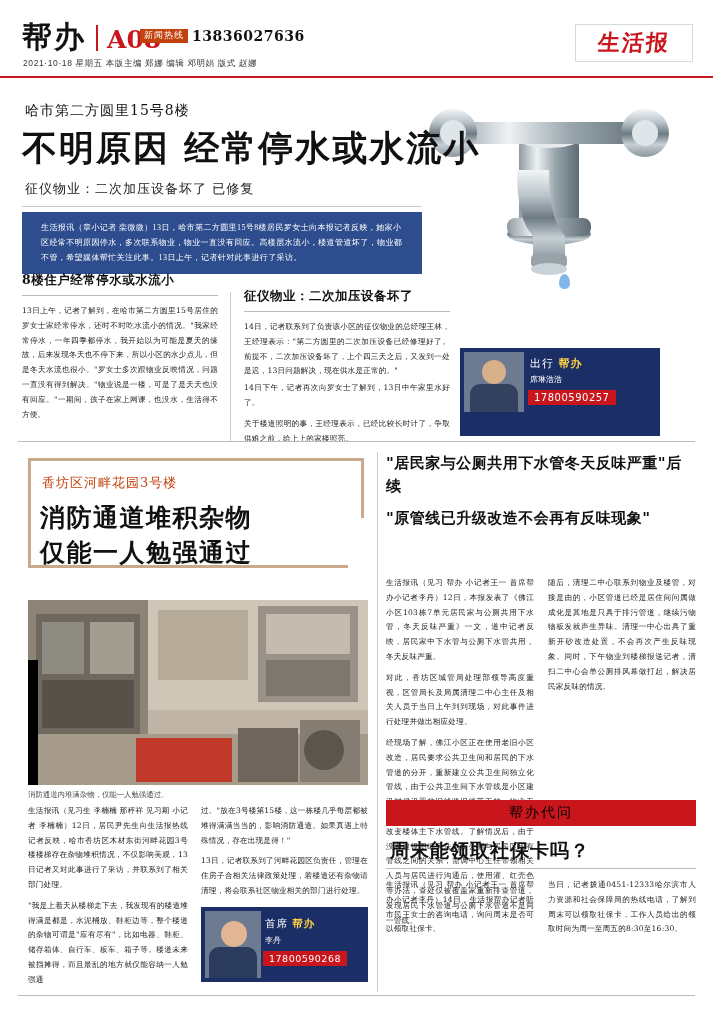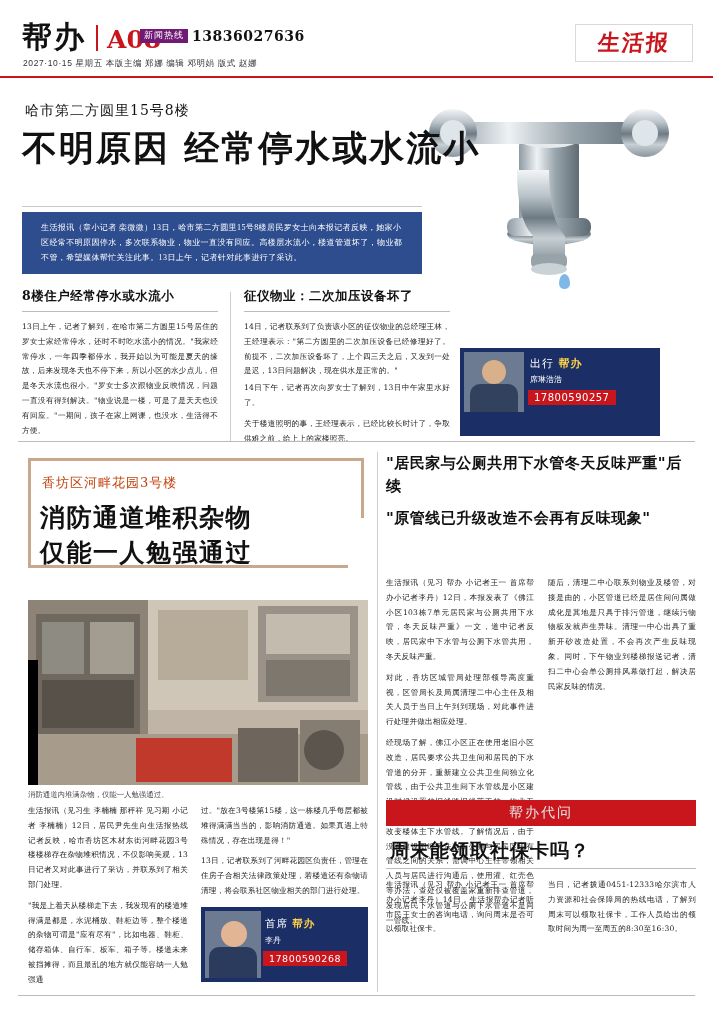--- a/index.html
+++ b/index.html
@@ -26,21 +26,21 @@
     font-family: "DejaVu Serif", serif; font-weight: bold; font-size: 30px;
     color: #111; letter-spacing: 2px; line-height: 1;
   }
   .mast-bar { width: 2px; height: 26px; background: #c9161d; margin: 0 9px 1px 10px; }
   .mast-code {
     font-family: "DejaVu Serif", serif; font-weight: bold; font-size: 25px;
     color: #c9161d; line-height: 1;
   }
   .hotline-wrap { position: absolute; left: 140px; top: 28px; display: flex; align-items: center; }
   .hotline-tag {
-    background: #701a75; color: #fff; font-size: 9px; padding: 2px 4px; line-height: 1.1;
+    background: #c2410c; color: #fff; font-size: 9px; padding: 2px 4px; line-height: 1.1;
     letter-spacing: 1px;
   }
   .hotline-num {
     font-family: "DejaVu Serif", serif; font-weight: bold; font-size: 14px; color: #111;
     margin-left: 4px; letter-spacing: 0.5px;
   }
   .mast-date {
     position: absolute; left: 23px; top: 58px; font-size: 8.5px; color: #333;
     letter-spacing: 0.6px;
   }
@@ -88,21 +88,21 @@
   
   .col-head {
     font-family: "DejaVu Serif", serif; font-weight: bold; font-size: 12.5px;
     color: #111; letter-spacing: 0.5px;
   }
   .col-head-rule { width: 100%; height: 1px; background: #bbb; margin-top: 6px; }
   .body-txt {
     font-size: 7.6px; line-height: 1.95; color: #222; text-align: justify;
     font-family: "DejaVu Serif", serif; letter-spacing: 0.2px;
   }
-  .col-a { position: absolute; left: 22px; top: 208px; width: 196px; }
+  .col-a { position: absolute; left: 22px; top: 192px; width: 196px; }
   .col-b { position: absolute; left: 244px; top: 208px; width: 206px; }
   .vrule { position: absolute; left: 230px; top: 212px; width: 1px; height: 150px; background: #ccc; }
 
   .expert-card {
     position: absolute; left: 460px; top: 268px; width: 200px; height: 88px;
     background: #1b2f66; overflow: hidden;
   }
   .ec-photo { position: absolute; left: 4px; top: 4px; width: 60px; height: 60px; background: #6c7a92; }
   .ec-photo .head { position:absolute; left:18px; top:8px; width:24px; height:24px; border-radius:50%; background:#d8b08a; }
   .ec-photo .body { position:absolute; left:6px; top:32px; width:48px; height:28px; border-radius:10px 10px 0 0; background:#31415e; }
@@ -144,21 +144,21 @@
   .br-quote {
     font-family: "DejaVu Serif", serif; font-weight: bold; font-size: 15px; color: #111;
     line-height: 1.5; letter-spacing: 0.5px;
   }
   .br-quote2 { margin-top: 10px; }
   .br-colL { position: absolute; left: 0px; top: 124px; width: 148px; }
   .br-colR { position: absolute; left: 162px; top: 124px; width: 148px; }
 
   .bd-banner {
     position: absolute; left: 386px; top: 800px; width: 310px; height: 26px; background: #c9161d;
-    color: #e5e5e5; font-family: "DejaVu Serif", serif; font-size: 14px; letter-spacing: 2px;
+    color: #000000; font-family: "DejaVu Serif", serif; font-size: 14px; letter-spacing: 2px;
     display: flex; align-items: center; justify-content: center;
   }
   .bd-head {
     position: absolute; left: 390px; top: 838px; width: 306px;
     font-family: "DejaVu Serif", serif; font-weight: bold; font-size: 19px; color: #111;
     letter-spacing: 1px;
   }
   .bd-rule { position: absolute; left: 386px; top: 868px; width: 310px; height: 1px; background: #bbb; }
   .bd-colL { position: absolute; left: 386px; top: 878px; width: 148px; }
   .bd-colR { position: absolute; left: 548px; top: 878px; width: 148px; }
@@ -180,21 +180,21 @@
   <div class="masthead">
     <div class="mast-left">
       <span class="mast-bang">帮办</span>
       <span class="mast-bar"></span>
       <span class="mast-code">A08</span>
     </div>
     <div class="hotline-wrap">
       <span class="hotline-tag">新闻热线</span>
       <span class="hotline-num">13836027636</span>
     </div>
-    <div class="mast-date">2027·10·15 星期五 本版主编 郑娜 编辑 邓明娟 版式 赵娜</div>
+    <div class="mast-date">2021·10·18 星期五 本版主编 郑娜 编辑 邓明娟 版式 赵娜</div>
     <div class="mast-logo">
       <span>生活报</span>
     </div>
   </div>
 
   <div class="top-story">
 
     <div class="faucet">
       <svg width="300" height="250" viewBox="0 0 300 250" xmlns="http://www.w3.org/2000/svg">
         <defs>
@@ -229,20 +229,21 @@
 
         <path d="M142 92 q0 50 16 66 l0 22 q-16 8 -32 0 l0 -22 q-16 -16 -16 -66 z" fill="url(#chrome)"></path>
         <rect x="124" y="176" width="36" height="14" rx="5" fill="#97a2a9"></rect>
         <ellipse cx="142" cy="191" rx="18" ry="6" fill="#c9d2d7"></ellipse>
       </svg>
       <div class="drop"></div>
     </div>
 
     <div class="ts-kicker">哈市第二方圆里15号8楼</div>
     <div class="ts-headline">不明原因 经常停水或水流小</div>
+    <div class="ts-sub">征仪物业：二次加压设备坏了 已修复</div>
     <div class="ts-rule"></div>
 
     <div class="lede">生活报讯（章小记者 栾微微）13日，哈市第二方圆里15号8楼居民罗女士向本报记者反映，她家小区经常不明原因停水，多次联系物业，物业一直没有回应。高楼层水流小，楼道管道坏了，物业都不管，希望媒体帮忙关注此事。13日上午，记者针对此事进行了采访。</div>
 
     <div class="vrule"></div>
 
     <div class="col-a">
       <div class="col-head">8楼住户经常停水或水流小</div>
       <div class="col-head-rule"></div>
       <p class="body-txt" style="margin:8px 0 0 0;">13日上午，记者了解到，在哈市第二方圆里15号居住的罗女士家经常停水，还时不时吃水流小的情况。"我家经常停水，一年四季都停水，我开始以为可能是夏天的缘故，后来发现冬天也不停下来，所以小区的水少点儿，但是冬天水流也很小。"罗女士多次跟物业反映情况，问题一直没有得到解决。"物业说是一楼，可是了是天天也没有回应。"一期间，孩子在家上网课，也没水，生活得不方便。</p>

